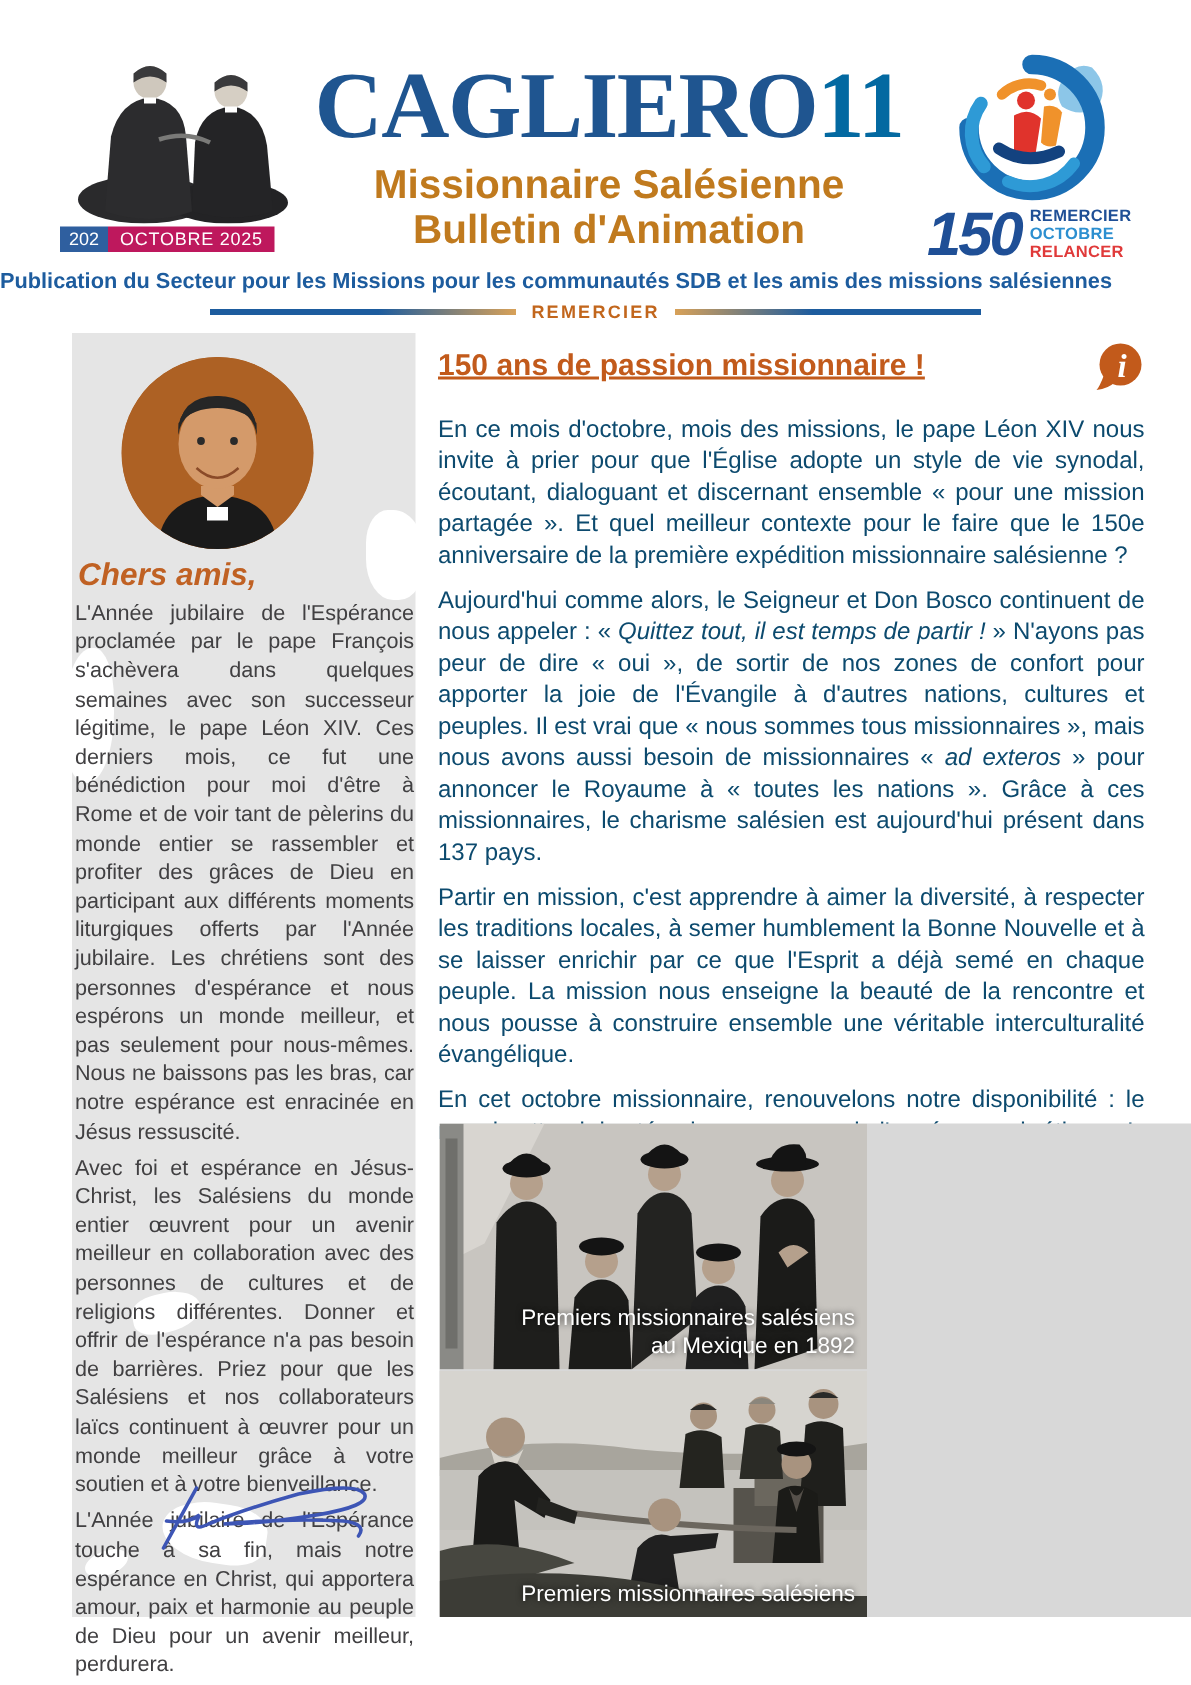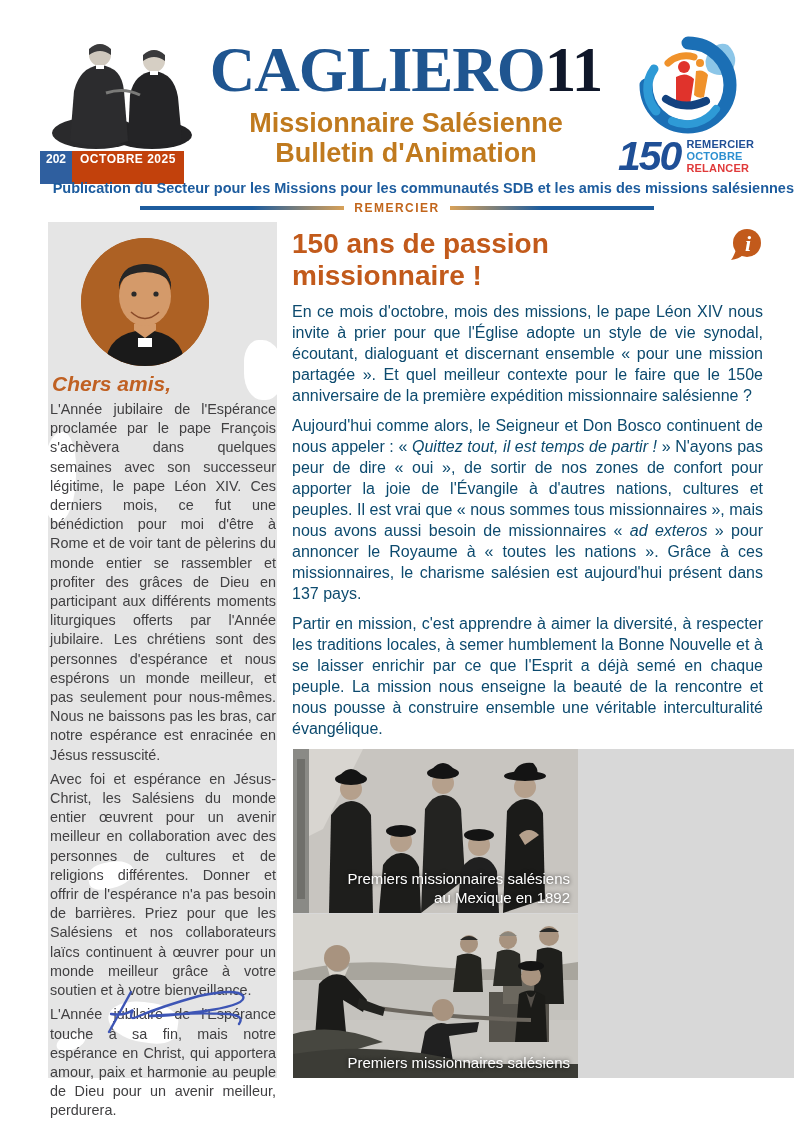--- a/index.html
+++ b/index.html
@@ -1,39 +1,39 @@
 <!DOCTYPE html>
 <html><head>
 <meta charset="utf-8">
 <style>
   html,body{margin:0;padding:0;background:#fff;}
   .page{position:relative;width:794px;height:1123px;background:#fff;overflow:hidden;
         font-family:"Liberation Sans",sans-serif;}
 
   
   .masthead-photo{position:absolute;left:44px;top:33px;width:152px;height:116px;}
-  .issue-badge{position:absolute;left:40px;top:151px;display:flex;height:33px;
-               font-size:12px;font-weight:bold;color:#fff;line-height:17px;}
+  .issue-badge{position:absolute;left:40px;top:151px;display:flex;height:17px;
+               font-size:12px;font-weight:normal;color:#fff;line-height:17px;}
   .issue-num{background:#2F5F9F;padding:0 6px;}
-  .issue-date{background:#c2410c;padding:0 8px;letter-spacing:.5px;}
+  .issue-date{background:#be185d;padding:0 8px;letter-spacing:.5px;}
 
   .masthead-center{position:absolute;left:196px;top:38px;width:420px;text-align:center;}
   .masthead-title{font-family:"Liberation Serif",serif;font-weight:bold;font-size:63px;
                   line-height:64px;color:#1F5590;letter-spacing:-1px;white-space:nowrap;}
-  .masthead-title .num{color:#0f172a;}
+  .masthead-title .num{color:#0369a1;}
   .masthead-sub{font-weight:bold;font-size:27px;line-height:30px;color:#C07A1E;margin-top:6px;}
 
   .logo-box{position:absolute;left:618px;top:33px;width:168px;height:142px;}
   .logo-globe{position:absolute;left:14px;top:0;}
   .logo-bottom{position:absolute;left:0;top:104px;display:flex;align-items:center;}
   .logo-150{font-size:41px;font-weight:bold;font-style:italic;color:#1F4F96;line-height:38px;letter-spacing:-2px;}
   .logo-words{margin-left:6px;font-size:11px;font-weight:bold;line-height:12px;letter-spacing:.2px;}
   .w-remercier{color:#1F4F96}.w-repenser{color:#2C8FD0}.w-relancer{color:#E03A3A}
 
-  .publication-line{position:absolute;left:0;top:180px;width:794px;text-align:right;
+  .publication-line{position:absolute;left:0;top:180px;width:794px;text-align:left;
                     font-size:14.5px;font-weight:bold;color:#1D5C9E;}
   .section-divider{position:absolute;left:140px;top:201px;width:514px;display:flex;align-items:center;}
   .divider-bar{height:4px;flex:1;}
   .bar-left{background:linear-gradient(to right,#1D5C9E 55%,#D8A158);}
   .bar-right{background:linear-gradient(to left,#1D5C9E 55%,#D8A158);}
   .section-label{padding:0 10px;font-size:12px;font-weight:bold;color:#C2661C;letter-spacing:1.5px;}
 
   
   .left-col{position:absolute;left:48px;top:222px;width:229px;height:856px;background:#e5e5e5;}
   .map-blob{position:absolute;background:#fff;}
@@ -41,21 +41,21 @@
             background:#AD6124;overflow:hidden;}
   .greeting{position:absolute;left:4px;top:150px;font-size:21px;font-weight:bold;font-style:italic;color:#C06123;}
   .left-paragraphs{position:absolute;left:2px;top:178px;width:226px;font-size:14.4px;
                    line-height:19.2px;color:#414042;text-align:justify;}
   .left-paragraphs p{margin:0 0 5px 0;}
   .signature{position:absolute;left:55px;top:758px;}
 
   
   .right-col{position:absolute;left:292px;top:228px;width:471px;}
   .article-heading-row{display:flex;align-items:flex-start;}
-  .article-heading{font-size:28px;font-weight:bold;color:#C25A1B;line-height:32px;flex:1;}
+  .article-heading{font-size:20px;font-weight:bold;color:#C25A1B;line-height:32px;flex:1;text-decoration:underline;}
   .info-icon{margin-left:8px;flex:0 0 auto;}
   .article-paragraphs{margin-top:9px;font-size:16px;line-height:21px;color:#0c4a6e;text-align:justify;}
   .article-paragraphs p{margin:0 0 9px 0;}
   .it{font-style:italic;}
   .article-quote{margin-top:14px;text-align:center;font-size:16px;font-style:italic;color:#414042;}
 
   
   .photos-block{position:absolute;left:293px;top:749px;width:540px;height:329px;background:#D8D8D8;}
   .photo{position:absolute;left:0;width:285px;height:164px;overflow:hidden;}
   .photo svg{display:block;}

